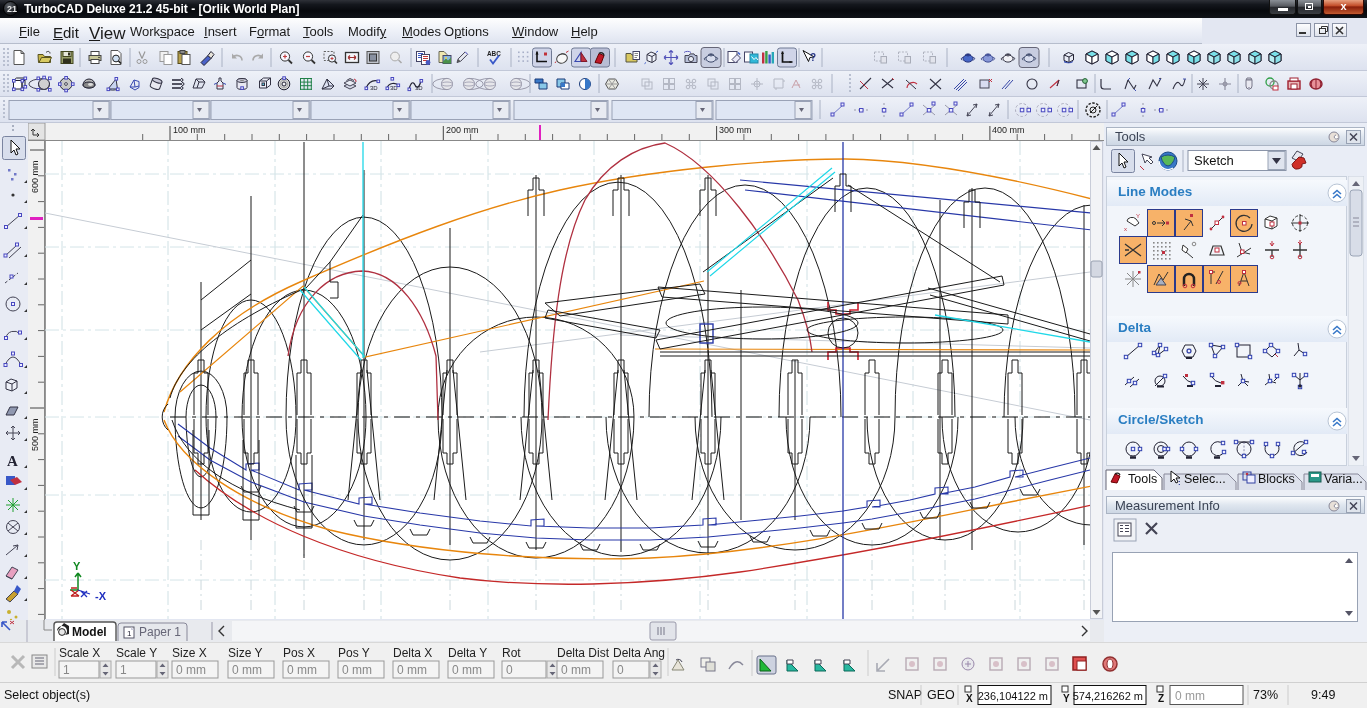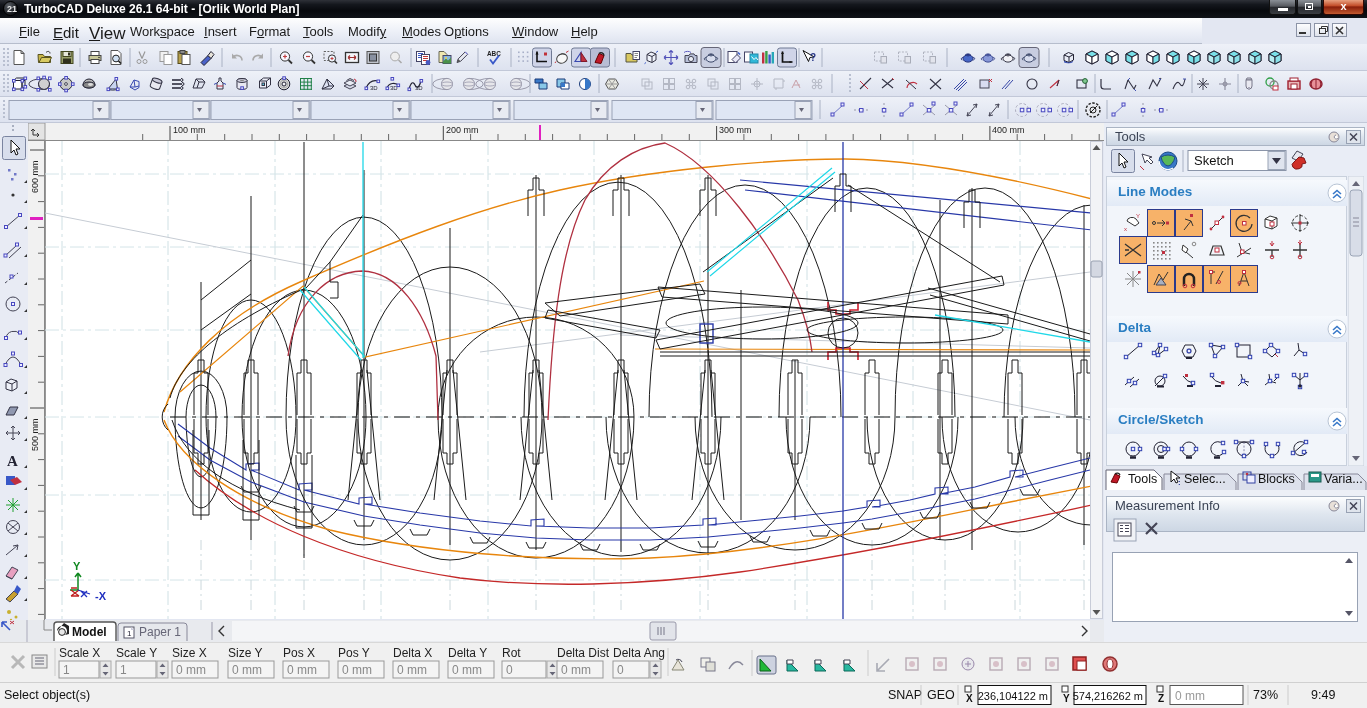--- a/index.html
+++ b/index.html
@@ -1,19 +1,19 @@
 <!DOCTYPE html>
 <html><head><meta charset="utf-8"><style>*{margin:0;padding:0;box-sizing:border-box}
 html,body{width:1367px;height:708px;overflow:hidden;font-family:"Liberation Sans",sans-serif;background:#e3e7f2}
 .abs{position:absolute}
 .u{text-decoration:underline}
 </style></head><body>
 <div class="abs" style="left:0;top:0;width:1367px;height:18px;background:linear-gradient(180deg,#2e3138 0%,#14171d 25%,#07090d 60%,#101318 100%);">
     <div class="abs" style="left:3px;top:1px;width:15px;height:15px;border-radius:8px;background:radial-gradient(circle at 35% 30%,#5a5f66,#17191d 70%);border:1px solid #000;color:#e8e8e8;font-size:9px;font-weight:bold;text-align:right;line-height:14px">21</div>
-    <div class="abs" style="left:24px;top:2px;color:#fff;font-size:12px;font-weight:bold;letter-spacing:0px">TurboCAD Deluxe 26.1 64-bit - [Orlik World Plan]</div>
+    <div class="abs" style="left:24px;top:2px;color:#fff;font-size:12px;font-weight:bold;letter-spacing:0px">TurboCAD Deluxe 21.2 45-bit - [Orlik World Plan]</div>
     <div class="abs" style="left:1269px;top:0;width:27px;height:15px;background:linear-gradient(180deg,#8a8f96,#55585e 45%,#26282d 50%,#3a3d42);border:1px solid #111;border-top:none;border-radius:0 0 3px 3px">
       <div class="abs" style="left:8px;top:8px;width:10px;height:3px;background:#fff"></div>
     </div>
     <div class="abs" style="left:1297px;top:0;width:25px;height:15px;background:linear-gradient(180deg,#8a8f96,#55585e 45%,#26282d 50%,#3a3d42);border:1px solid #111;border-top:none;border-radius:0 0 3px 3px">
       <div class="abs" style="left:7px;top:3px;width:8px;height:7px;border:1.5px solid #fff;background:transparent"></div>
       <div class="abs" style="left:9.5px;top:5.5px;width:3px;height:2px;background:#fff"></div>
     </div>
     <div class="abs" style="left:1323px;top:0;width:41px;height:15px;background:linear-gradient(180deg,#e8a080,#c4502c 40%,#8a1f0a 50%,#c25a30);border:1px solid #310802;border-top:none;border-radius:0 0 3px 3px;color:#fff;font-weight:bold;font-size:11px;text-align:center;line-height:13px">x</div>
   </div>
 <div class="abs" style="left:0;top:18px;width:1202px;height:26px;background:linear-gradient(180deg,#fefefe,#eef1f8 50%,#dfe4f0);border-bottom:1px solid #b6bdcc">
@@ -1439,21 +1439,21 @@
     <rect x="139" y="6" width="8" height="8" fill="none" stroke="#3040a0"></rect>
     <rect x="143" y="9" width="8" height="8" fill="#eef" stroke="#3040a0"></rect>
     <circle cx="143" cy="8" r="1.2" fill="#c03040"></circle>
     <text x="154" y="17" font-size="12.5" fill="#111" font-family="Liberation Sans,sans-serif">Blocks</text>
     <path d="M200,24 v-16 h54 l8,8 v8" fill="#dde1ec" stroke="#889"></path>
     <rect x="205" y="6" width="12" height="10" fill="#2a9888" stroke="#1a5a50"></rect>
     <rect x="207" y="8" width="8" height="3" fill="#fff"></rect>
     <text x="220" y="17" font-size="12.5" fill="#111" font-family="Liberation Sans,sans-serif">Varia...</text>
   </svg>
 <div class="abs" style="left:1104px;top:490px;width:263px;height:152px;background:#eceff6"></div>
-<div class="abs" style="left:1106px;top:496px;width:259px;height:36px;background:linear-gradient(180deg,#fcfdfe,#dfe6ef 50%,#cdd7e4);border:1px solid #aab4c4;color:#3a4354;font-size:13px;padding-left:8px;line-height:18px">Measurement Info<svg class="abs" style="right:22px;top:2px" width="16" height="15">
+<div class="abs" style="left:1106px;top:496px;width:259px;height:18px;background:linear-gradient(180deg,#fcfdfe,#dfe6ef 50%,#cdd7e4);border:1px solid #aab4c4;color:#3a4354;font-size:13px;padding-left:8px;line-height:18px">Measurement Info<svg class="abs" style="right:22px;top:2px" width="16" height="15">
       <circle cx="8" cy="7" r="5" fill="#e8e0d8" stroke="#889"></circle>
       <path d="M10,5 a2,2 0 1 0 2,3" fill="#fff" stroke="#889"></path>
     </svg><svg class="abs" style="right:3px;top:2px" width="15" height="14">
       <rect x="0.5" y="0.5" width="14" height="13" fill="#dfe4ec" stroke="#98a2b4"></rect>
       <path d="M4,3.5 l7,7 m0,-7 l-7,7" stroke="#445" stroke-width="1.5"></path>
     </svg></div>
 <svg class="abs" style="left:1106px;top:515px" width="259" height="30" viewBox="0 0 259 30">
     <rect x="8" y="4" width="22" height="22" fill="#f0f2f6" stroke="#9aa4b6"></rect>
     <rect x="12" y="8" width="13" height="13" fill="#fff" stroke="#445"></rect>
     <path d="M14,10.5 h3 m2,0 h4 M14,13.5 h3 m2,0 h4 M14,16.5 h3 m2,0 h4" stroke="#445"></path>

